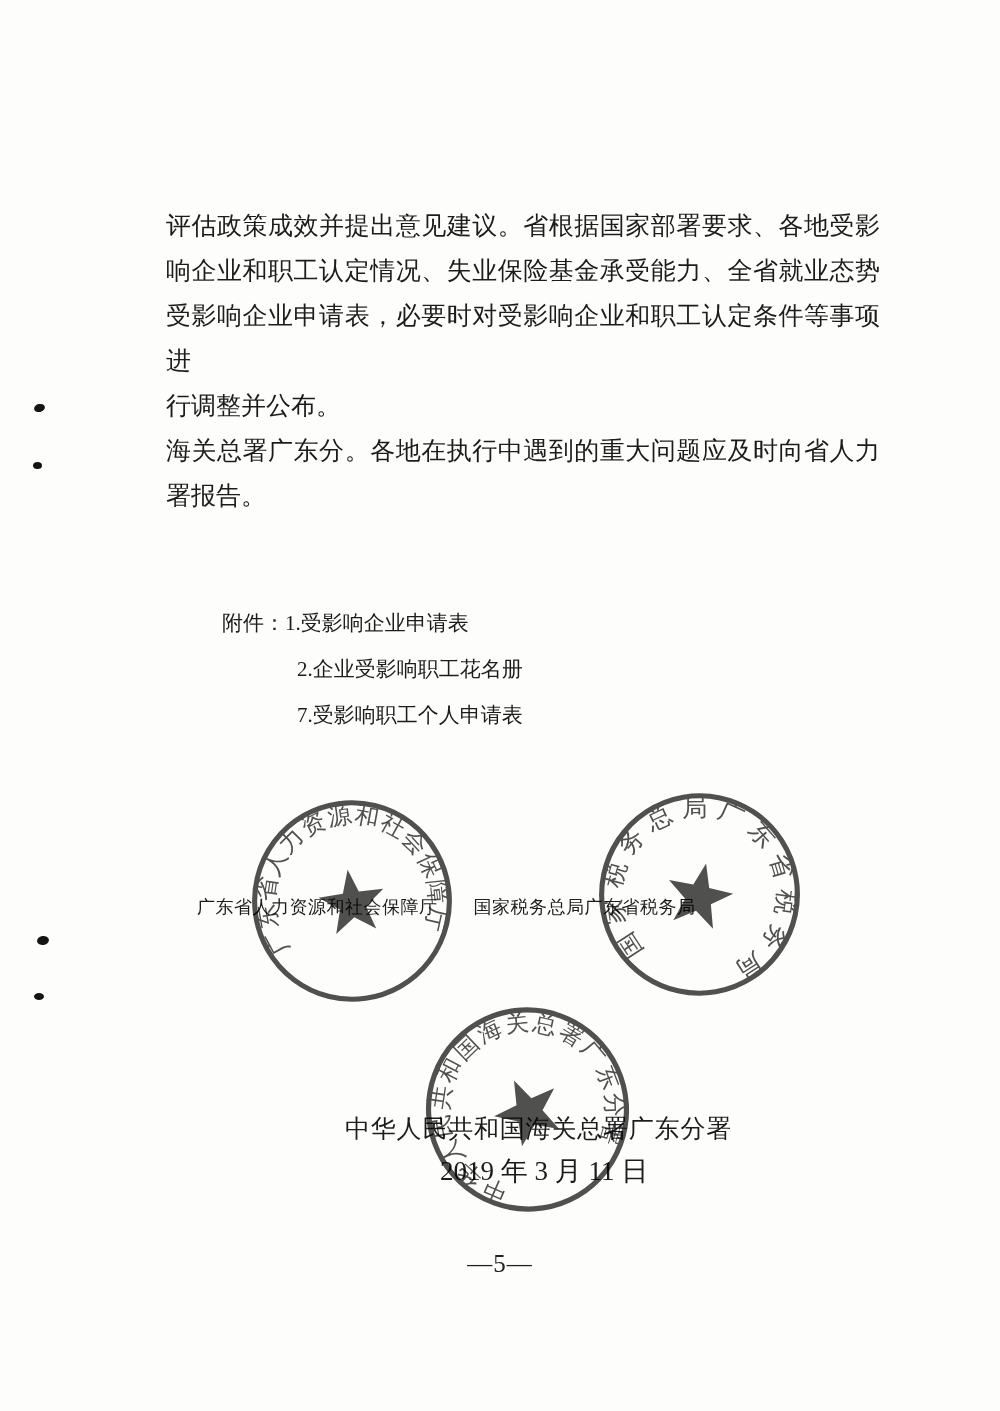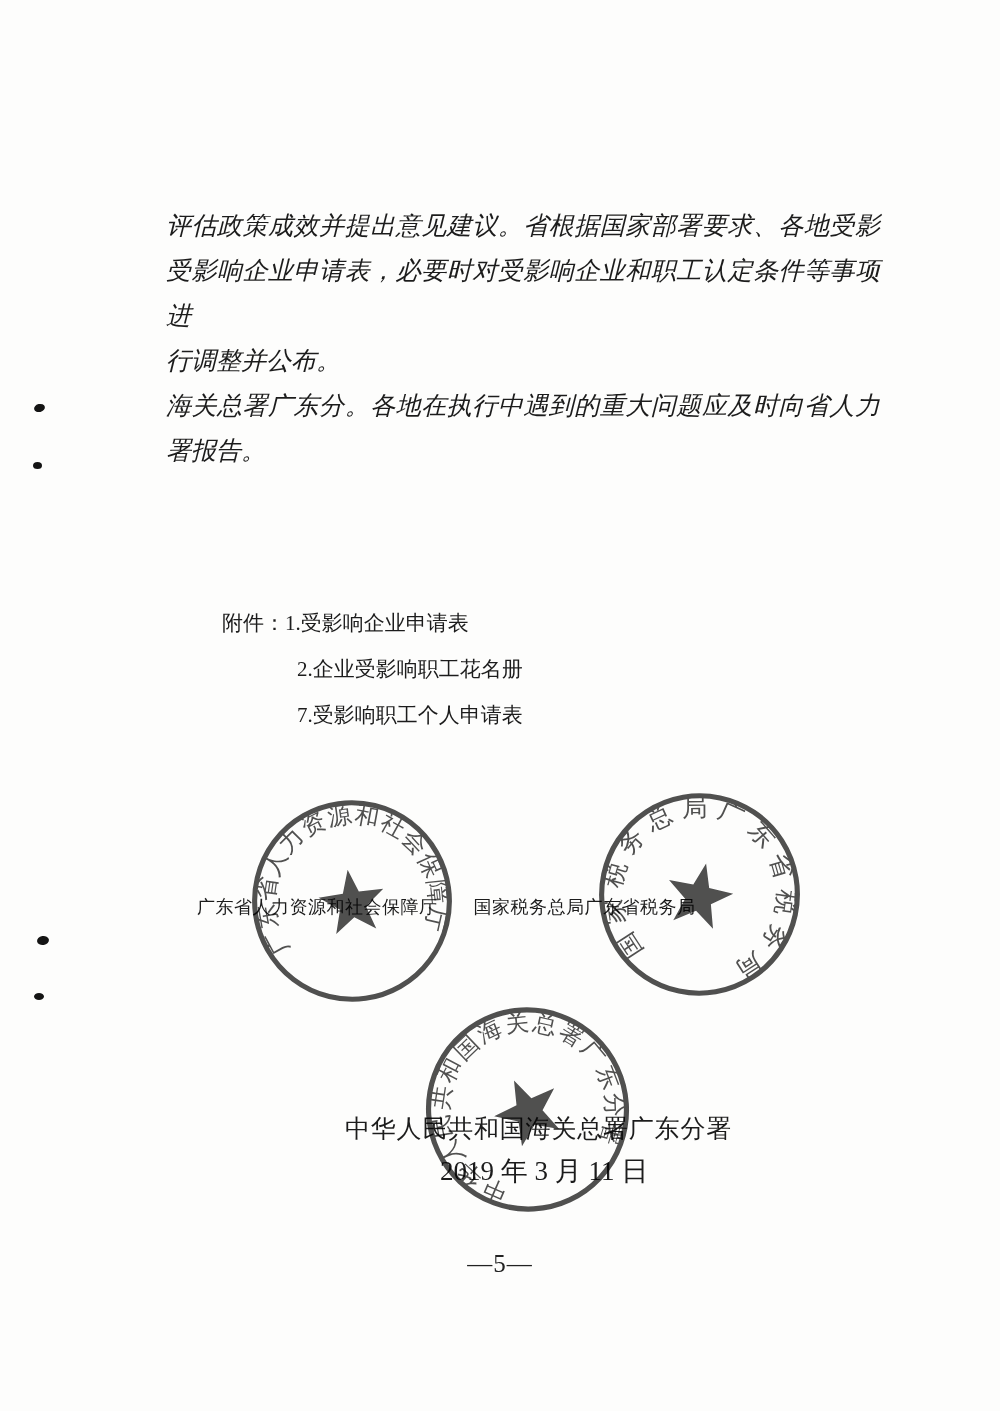--- a/index.html
+++ b/index.html
@@ -8,21 +8,21 @@
     width:1000px; height:1411px;
     background:#fdfdfc;
     overflow:hidden;
     font-family:"Liberation Serif","DejaVu Serif",serif;
     color:#1c1c1c;
   }
 
   
   .body-text {
     position:absolute; left:166px; top:203px; width:714px;
-    font-size:25px; line-height:45px;font-style:italic;
+    font-size:25px; line-height:45px;
   }
   .ln { margin:0; text-align:justify; }
   .ln.j { text-align-last:justify; }
 
   
   .attachments {
     position:absolute; left:222px; top:600px;
     font-size:21px; line-height:46px;
   }
   .att-row { margin:0; }
@@ -76,20 +76,21 @@
 
 <div class="page">
 
   <span class="dot d1"></span>
   <span class="dot d2"></span>
   <span class="dot d3"></span>
   <span class="dot d4"></span>
 
   <section class="body-text">
     <p class="ln j">评估政策成效并提出意见建议。省根据国家部署要求、各地受影</p>
+    <p class="ln j">响企业和职工认定情况、失业保险基金承受能力、全省就业态势</p>
     <p class="ln j">受影响企业申请表，必要时对受影响企业和职工认定条件等事项进</p>
     <p class="ln">行调整并公布。</p>
     <p class="ln j">海关总署广东分。各地在执行中遇到的重大问题应及时向省人力</p>
     <p class="ln">署报告。</p>
   </section>
 
   <section class="attachments">
     <p class="att-row">
       <span class="att-label">附件：</span><span>1.受影响企业申请表</span>
     </p>

